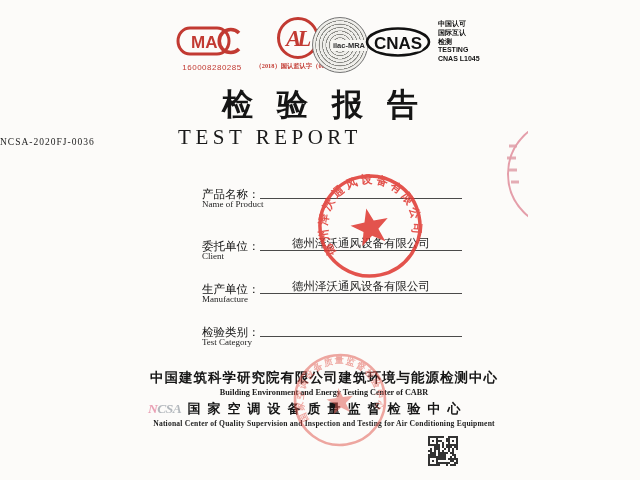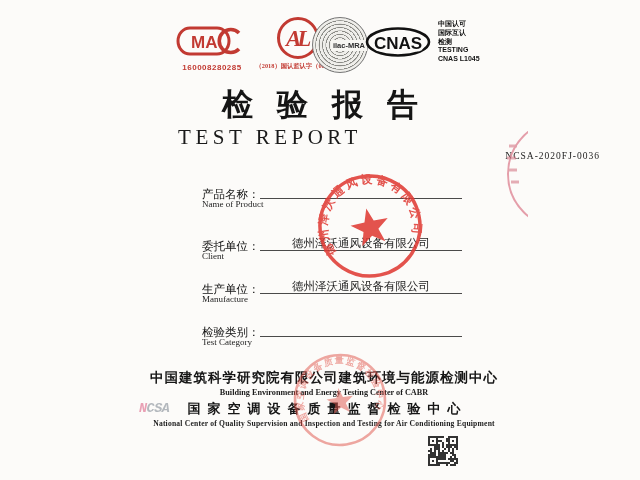--- a/index.html
+++ b/index.html
@@ -2,56 +2,56 @@
 <html><head>
 <meta charset="utf-8">
 <style>
   html,body{margin:0;padding:0;}
   body{width:640px;height:480px;position:relative;overflow:hidden;
        background:#fcfbf9;font-family:"Liberation Serif",serif;color:#1b1b1b;}
   .abs{position:absolute;}
 
   
   .cma-wrap{left:170px;top:24px;width:84px;text-align:center;}
-  .logo-num{font-family:"Liberation Sans",sans-serif;font-size:8px;font-weight:bold;
+  .logo-num{font-family:"Liberation Sans",sans-serif;font-size:8px;font-weight:normal;
             color:#c23a32;letter-spacing:.5px;margin-top:1px;}
   .cal-wrap{left:252px;top:16px;width:92px;text-align:center;}
   .cal-cap{font-size:6.3px;color:#c23a32;font-weight:bold;margin-top:0;white-space:nowrap;}
   .ilac{left:312px;top:17px;width:54px;height:54px;border-radius:50%;
         background:repeating-radial-gradient(circle at 50% 50%, #8a8a85 0 .6px, #efeeea 1.2px 3.4px);
         display:flex;align-items:center;justify-content:flex-end;border:1px solid #777;}
   .ilac-band{background:#f7f6f2;padding:1px 2px;font-family:"Liberation Sans",sans-serif;
              font-size:7.5px;font-weight:bold;color:#2b2b2b;letter-spacing:0;}
   .cnas-wrap{left:364px;top:23px;}
   .accred{left:438px;top:20px;font-family:"Liberation Sans",sans-serif;
           font-size:7px;line-height:8.8px;font-weight:bold;color:#111;}
 
   
   .title-zh{left:0;top:84px;width:640px;text-align:center;
             font-family:"Liberation Sans",sans-serif;font-weight:bold;font-size:31px;
             letter-spacing:24px;padding-left:24px;box-sizing:border-box;color:#151515;}
   .title-en{left:0;top:125px;width:540px;text-align:center;font-size:21px;
             letter-spacing:4.5px;color:#1a1a1a;}
-  .title-no{left:0;top:151px;width:600px;text-align:right;font-size:9.5px;
+  .title-no{left:0;top:137px;width:600px;text-align:left;font-size:9.5px;
             letter-spacing:1px;color:#222;}
 
   
   .frow{left:202px;width:270px;height:46px;}
   .f-zh{font-size:11.5px;color:#111;}
   .f-en{position:absolute;left:0;top:15px;font-size:9px;color:#222;}
   .f-line{position:absolute;left:58px;top:14px;width:202px;border-bottom:1px solid #4a4a4a;}
   .f-val{position:absolute;left:58px;top:0;width:202px;text-align:center;
          font-size:11.5px;color:#1d1d1d;}
 
   
   .org1-zh{left:0;top:369px;width:648px;text-align:center;
            font-family:"Liberation Sans",sans-serif;font-weight:bold;font-size:13.5px;
            letter-spacing:1px;color:#161616;}
   .org1-en{left:0;top:388px;width:648px;text-align:center;font-weight:bold;font-size:8.2px;color:#1c1c1c;}
-  .ncsa{left:139px;top:401px;font-family:Liberation Mono, monospace;font-weight:bold;
+  .ncsa{left:148px;top:401px;font-family:Liberation Serif, serif;font-weight:bold;
         font-size:13.5px;font-style:italic;letter-spacing:-.5px;}
   .ncsa .n{color:#e9a0b4;}
   .ncsa .csa{color:#b3b8bd;}
   .org2-zh{left:0;top:400px;width:648px;text-align:center;
            font-family:"Liberation Sans",sans-serif;font-weight:bold;font-size:13px;
            letter-spacing:7px;padding-left:7px;box-sizing:border-box;color:#161616;}
   .org2-en{left:0;top:419px;width:648px;text-align:center;font-weight:bold;
            font-size:7.6px;letter-spacing:.2px;color:#1c1c1c;}
 
   

